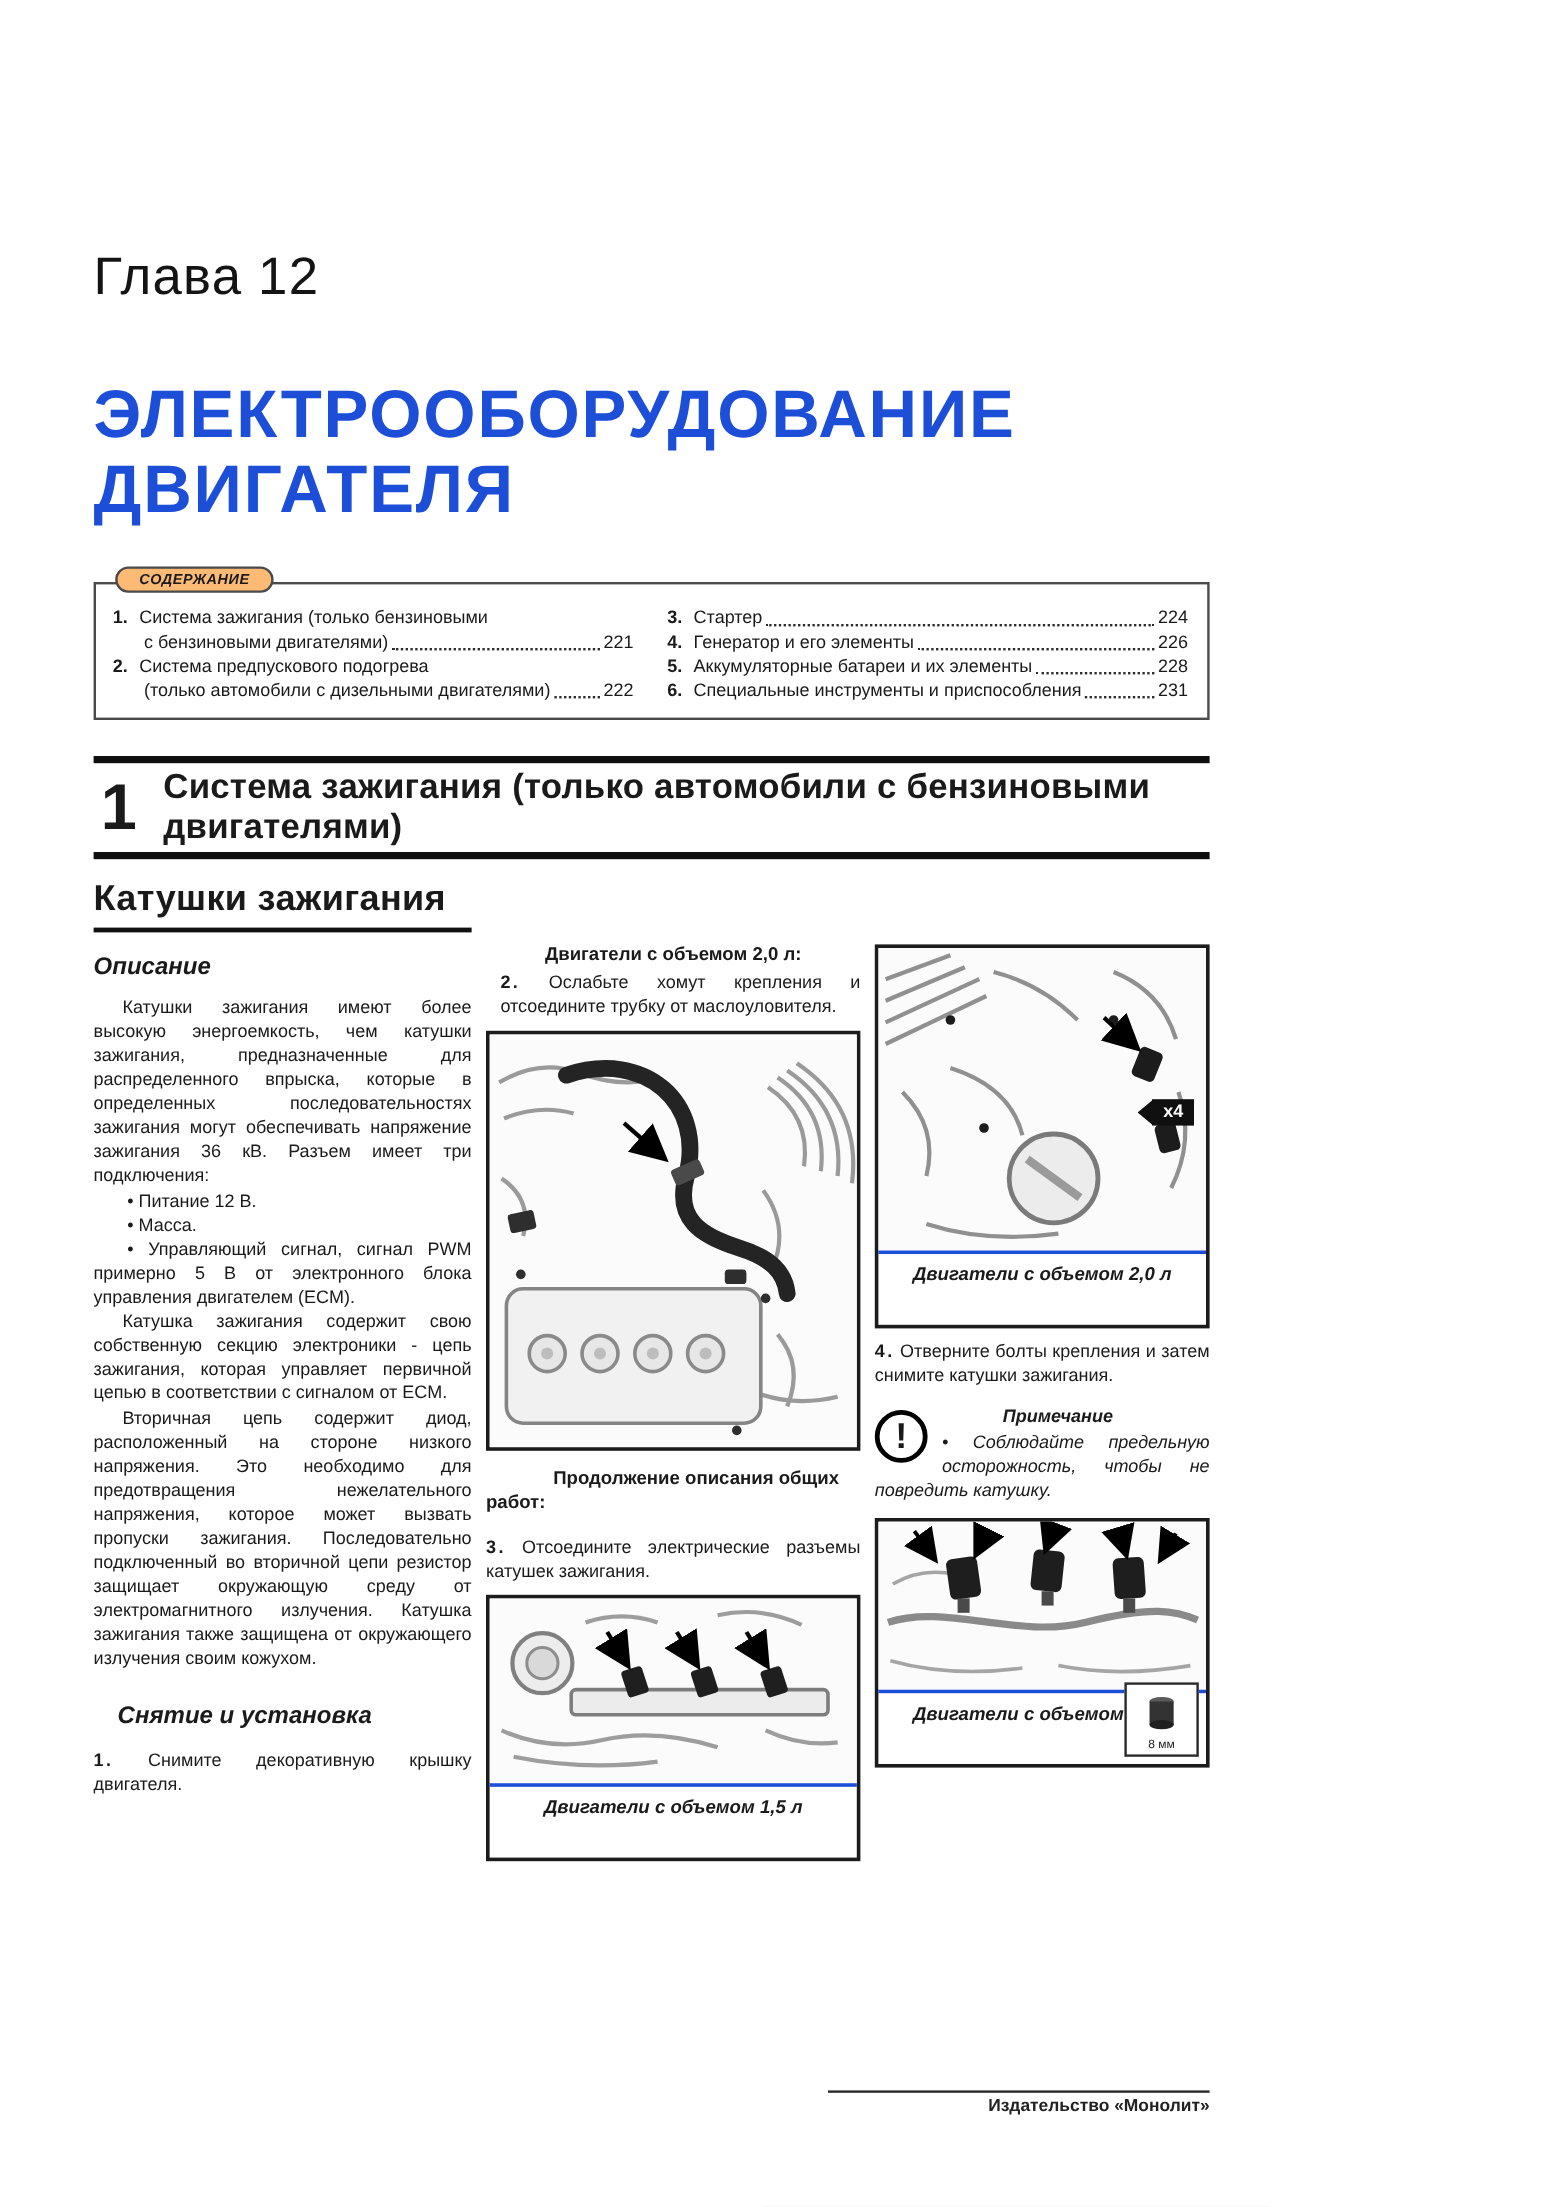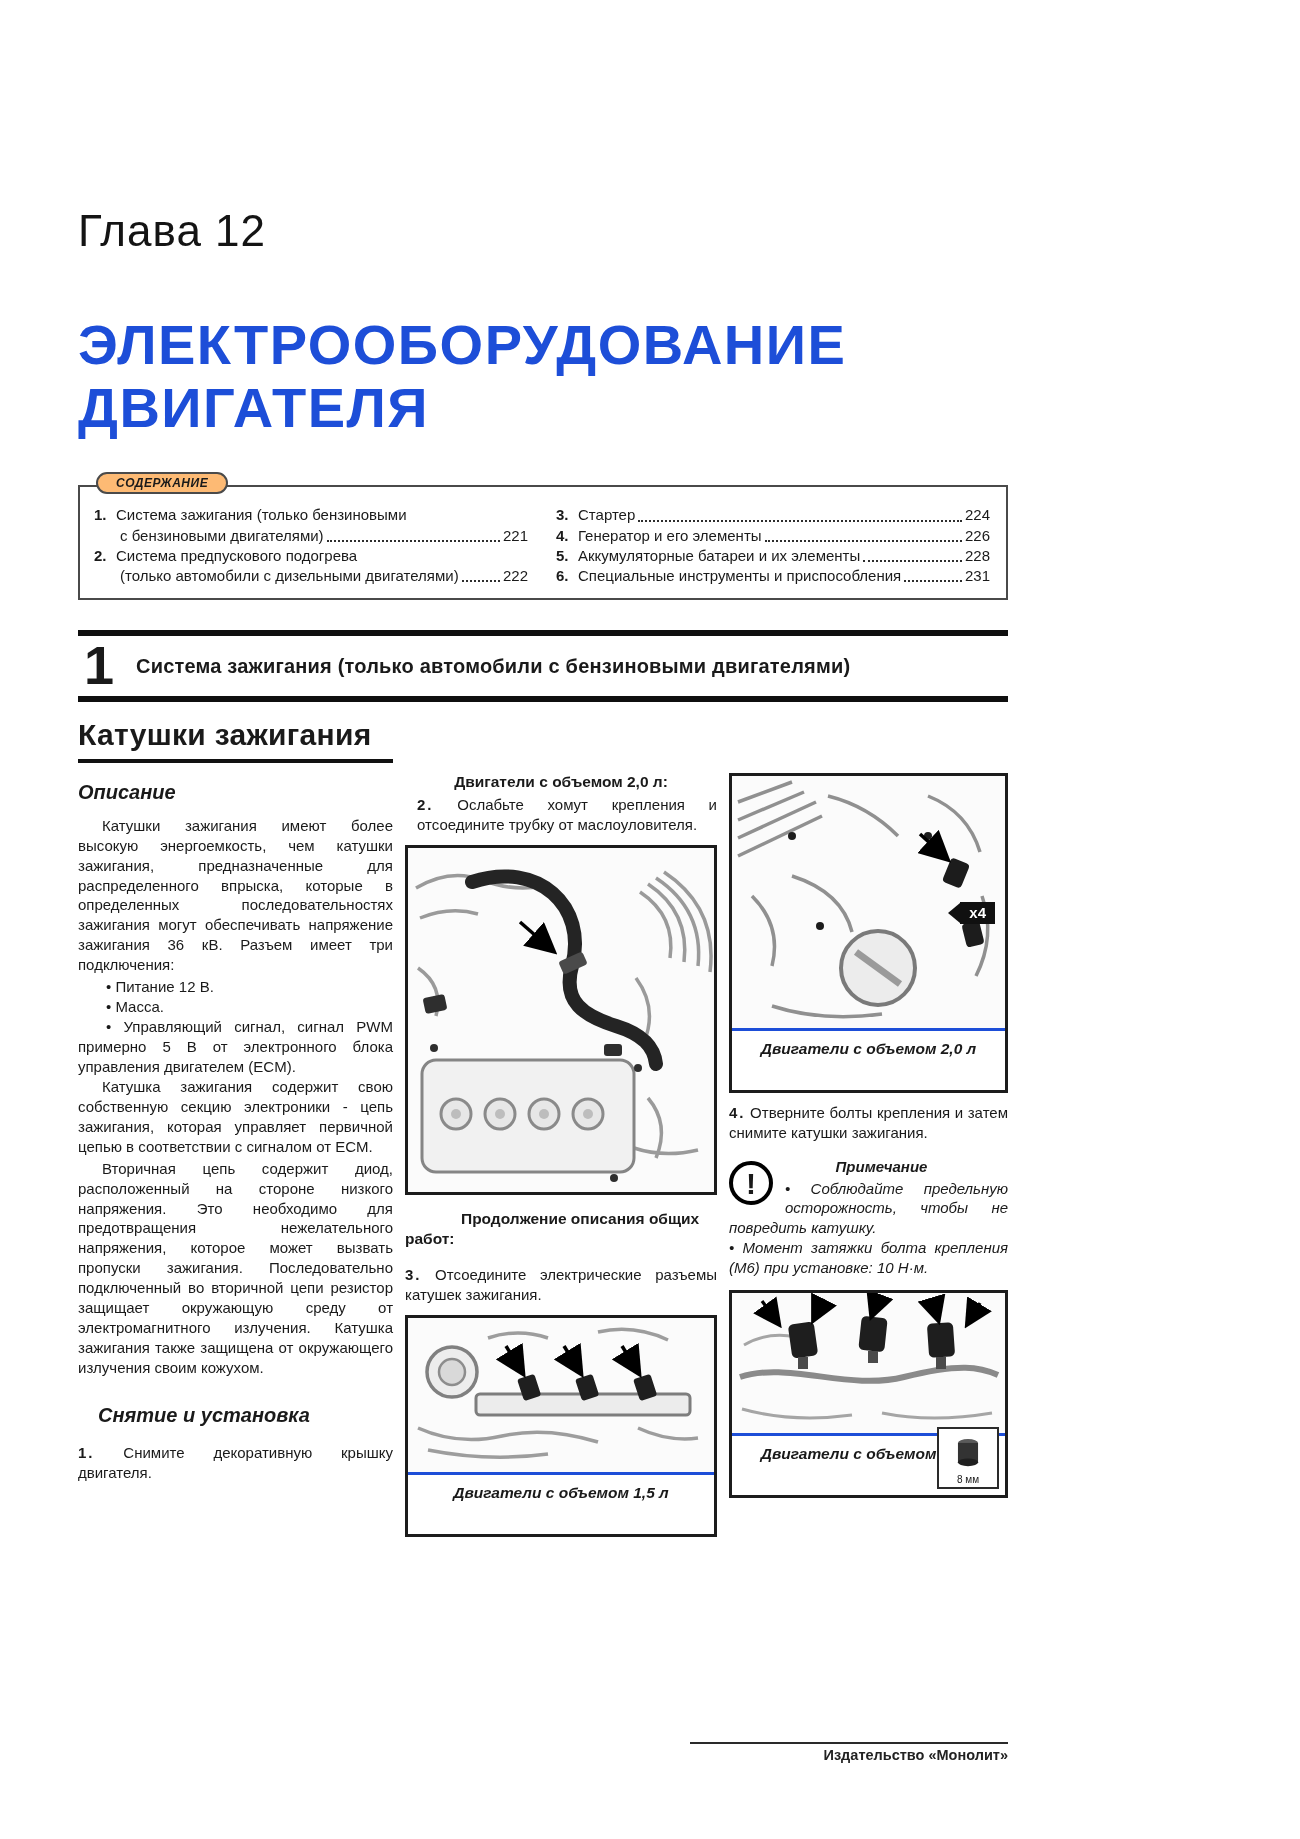--- a/index.html
+++ b/index.html
@@ -29,21 +29,21 @@
   .toc-row .toc-num { flex:0 0 26px; }
   .toc-dots { flex:1; border-bottom:2.5px dotted #2d2d2d; margin:0 3px 4px 3px; min-width:12px; }
   .toc-page { font-weight:normal; }
   .toc-line2 { display:flex; align-items:flex-end; padding-left:30px; }
 
   
   .section-bar { margin-top:30px; }
   .bar { height:6px; background:#0f0f0f; }
   .section-row { display:flex; align-items:center; padding:4px 0 4px 6px; }
   .section-num { font-size:54px; font-weight:900; line-height:0.95; margin-right:22px; }
-  .section-title { font-size:20px; font-weight:bold; letter-spacing:0.2px; }
+  .section-title { font-size:29px; font-weight:bold; letter-spacing:0.2px; }
 
   
   .subsection {
     margin-top:16px; width:315px; font-size:30px; font-weight:800;
     padding-bottom:7px; border-bottom:4px solid #111; letter-spacing:0.3px;
   }
 
   
   .cols { display:flex; margin-top:10px; }
   .col-left  { width:315px; margin-right:12px; }
@@ -307,21 +307,20 @@
           </div>
           <div class="fig-caption">Двигатели с объемом 2,0 л</div>
         </div>
 
         <p class="step" style="margin-top:10px;"><b>4.</b> <span>Отверните болты крепления и затем снимите катушки зажигания.</span></p>
 
         <div class="note">
           <div class="note-icon">!</div>
           <div class="note-title">Примечание</div>
           <div class="note-item">• Соблюдайте предельную осторожность, чтобы не повредить катушку.</div>
-          <div class="note-item">• Момент затяжки болта крепления (М6) при установке: 10 Н·м.</div>
         </div>
 
         <div class="figure" style="margin-top:12px; clear:both;">
           <svg viewBox="0 0 273 140">
             <rect width="273" height="140" fill="#fbfbfb"></rect>
             <path d="M8,84 C56,68 116,98 172,84 S248,74 266,82" stroke="#8a8a8a" stroke-width="6" fill="none"></path>
             <g stroke="#a5a5a5" fill="none" stroke-width="3">
               <path d="M10,116 q50,14 110,6"></path>
               <path d="M150,120 q50,10 110,0"></path>
               <path d="M12,52 q24,-14 52,-8"></path>

